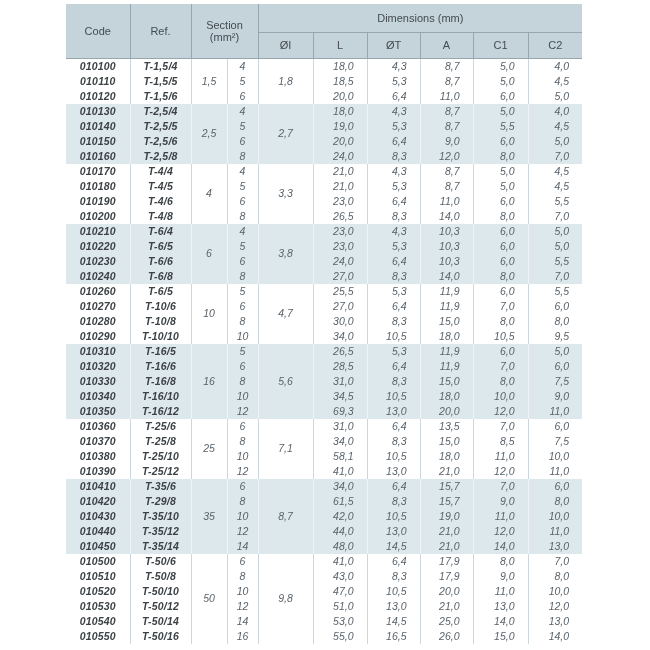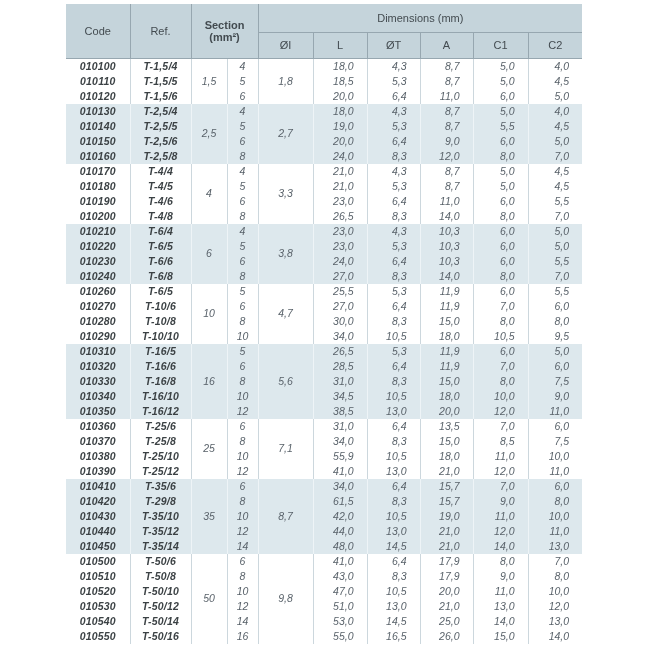--- a/index.html
+++ b/index.html
@@ -29,21 +29,21 @@
     font-weight: 400;
     font-size: 11px;
     text-align: center;
     vertical-align: middle;
     padding: 0;
   }
   thead tr.hrow1 { height: 28px; }
   thead tr.hrow2 { height: 26px; }
   thead th.v-div   { border-right: 1px solid var(--header-line, #97a7b0); margin-top: 37px; }
   thead th.h-under { border-bottom: 1px solid var(--header-line, #97a7b0); }
-  thead th .hline { line-height: 12px; font-weight: bold; }
+  thead th .hline { line-height: 12px; }
   
   tbody tr { height: 15px; font-style: italic; }
   tbody td {
     padding: 0;
     font-size: 10.5px;
     line-height: 15px;
     vertical-align: middle;
     background: var(--row-bg, #ffffff);
     border-right: 1px solid var(--grid-line, #ccd7dd);
   }
@@ -338,21 +338,21 @@
           <td class="num dim">34,5</td>
           <td class="num dim">10,5</td>
           <td class="num dim">18,0</td>
           <td class="num dim">10,0</td>
           <td class="num dim">9,0</td>
         </tr>
         <tr class="shaded">
           <td class="code">010350</td>
           <td class="ref">T-16/12</td>
           <td class="num center">12</td>
-          <td class="num dim">38,5</td>
+          <td class="num dim">69,3</td>
           <td class="num dim">13,0</td>
           <td class="num dim">20,0</td>
           <td class="num dim">12,0</td>
           <td class="num dim">11,0</td>
         </tr>
         <tr>
           <td class="code">010360</td>
           <td class="ref">T-25/6</td>
           <td class="num center" rowspan="4">25</td>
           <td class="num center">6</td>
@@ -370,21 +370,21 @@
           <td class="num dim">34,0</td>
           <td class="num dim">8,3</td>
           <td class="num dim">15,0</td>
           <td class="num dim">8,5</td>
           <td class="num dim">7,5</td>
         </tr>
         <tr>
           <td class="code">010380</td>
           <td class="ref">T-25/10</td>
           <td class="num center">10</td>
-          <td class="num dim">55,9</td>
+          <td class="num dim">58,1</td>
           <td class="num dim">10,5</td>
           <td class="num dim">18,0</td>
           <td class="num dim">11,0</td>
           <td class="num dim">10,0</td>
         </tr>
         <tr>
           <td class="code">010390</td>
           <td class="ref">T-25/12</td>
           <td class="num center">12</td>
           <td class="num dim">41,0</td>

